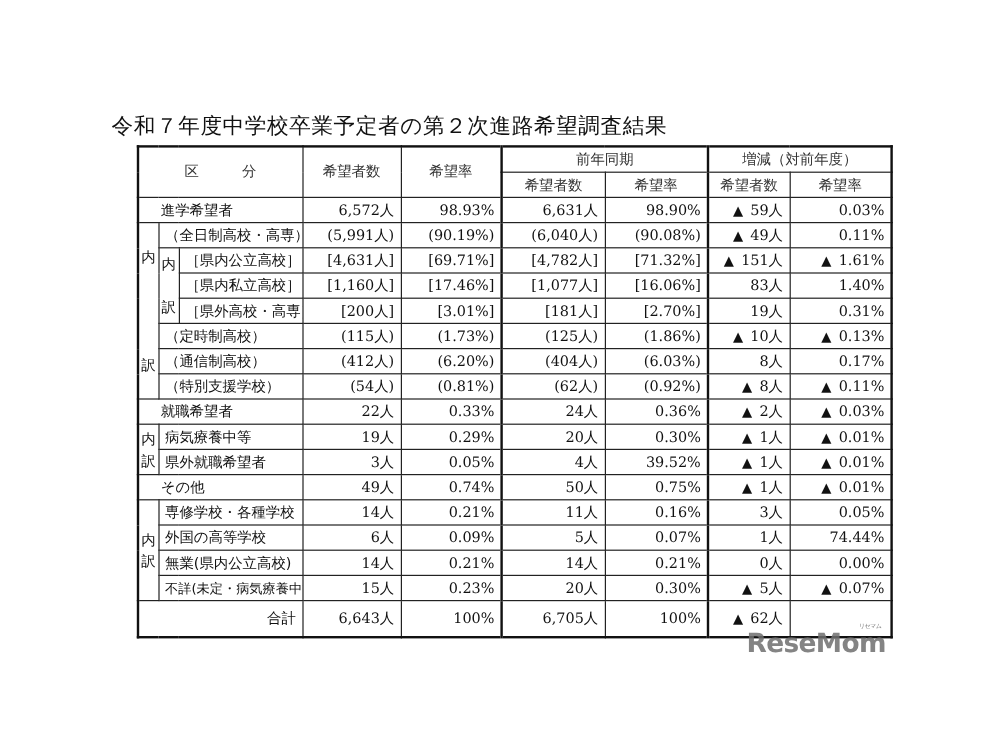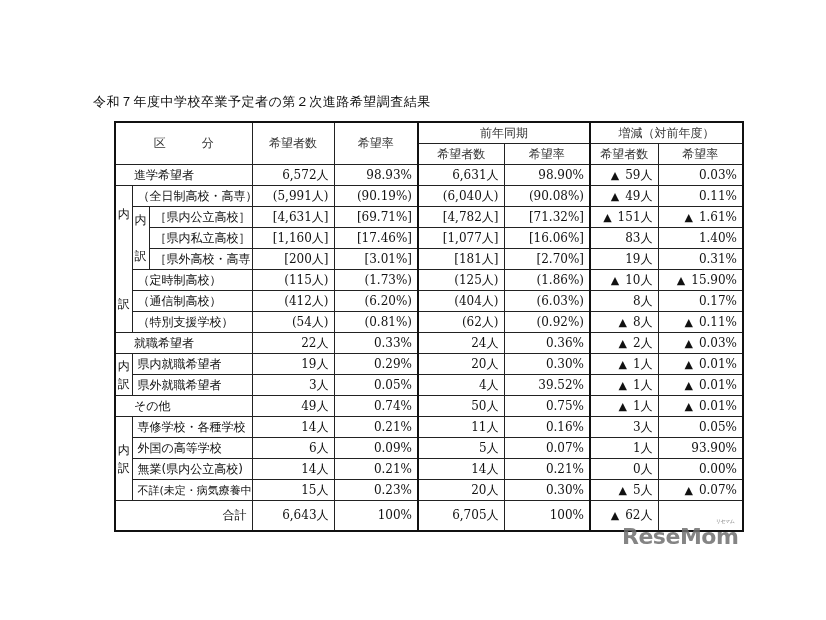--- a/index.html
+++ b/index.html
@@ -1,18 +1,18 @@
 <!DOCTYPE html>
 <html><head>
 <meta charset="utf-8">
 <style>
   html, body { margin: 0; padding: 0; background: #ffffff; }
   body { width: 826px; height: 620px; position: relative; overflow: hidden;
          font-family: "DejaVu Serif", "Liberation Serif", serif; color: #111; }
-  .title { position: absolute; left: 93px; top: 93px; font-size: 13px; letter-spacing: 0.5px;
+  .title { position: absolute; left: 93px; top: 93px; font-size: 18px; letter-spacing: 0.5px;
            font-family: "DejaVu Sans", "Liberation Sans", sans-serif; white-space: nowrap; }
   table.grid { position: absolute; left: 114px; top: 121px; width: 628px; border-collapse: collapse;
                table-layout: fixed; border: 2px solid #111; }
   table.grid td, table.grid th { border: 1px solid #222; padding: 0 5px; height: 20px;
                font-weight: normal; font-size: 12px; white-space: nowrap; overflow: hidden; }
   .hdr th { text-align: center; font-family: "DejaVu Sans", "Liberation Sans", sans-serif; font-size: 11px; color: #333; }
   .num { text-align: right; }
   .big td { font-size: 14px; height: 23px; }
   .big .lbl { font-size: 12px; }
   .lbl { text-align: left; font-family: "DejaVu Sans", "Liberation Sans", sans-serif; font-size: 11px; }
@@ -113,21 +113,21 @@
     <td class="num"><span>0.31%</span></td>
   </tr>
 
   <tr>
     <td colspan="2" class="lbl">（定時制高校）</td>
     <td class="num">(115人)</td>
     <td class="num thickCol">(1.73%)</td>
     <td class="num">(125人)</td>
     <td class="num thickCol">(1.86%)</td>
     <td class="num"><span class="tri">▲</span><span>10人</span></td>
-    <td class="num"><span class="tri">▲</span><span>15.90%</span></td>
+    <td class="num"><span class="tri">▲</span><span>0.13%</span></td>
   </tr>
 
   <tr>
     <td colspan="2" class="lbl">（通信制高校）</td>
     <td class="num">(412人)</td>
     <td class="num thickCol">(6.20%)</td>
     <td class="num">(404人)</td>
     <td class="num thickCol">(6.03%)</td>
     <td class="num"><span>8人</span></td>
     <td class="num"><span>0.17%</span></td>
@@ -148,21 +148,21 @@
     <td class="num">22人</td>
     <td class="num thickCol">0.33%</td>
     <td class="num">24人</td>
     <td class="num thickCol">0.36%</td>
     <td class="num"><span class="tri">▲</span><span>2人</span></td>
     <td class="num"><span class="tri">▲</span><span>0.03%</span></td>
   </tr>
 
   <tr>
     <td rowspan="2" class="side"><span>内</span><br><span>訳</span></td>
-    <td colspan="2" class="lbl">県内就職希望者</td>
+    <td colspan="2" class="lbl">病気療養中等</td>
     <td class="num">19人</td>
     <td class="num thickCol">0.29%</td>
     <td class="num">20人</td>
     <td class="num thickCol">0.30%</td>
     <td class="num"><span class="tri">▲</span><span>1人</span></td>
     <td class="num"><span class="tri">▲</span><span>0.01%</span></td>
   </tr>
 
   <tr>
     <td colspan="2" class="lbl">県外就職希望者</td>
@@ -195,21 +195,21 @@
     <td class="num"><span>0.05%</span></td>
   </tr>
 
   <tr>
     <td colspan="2" class="lbl">外国の高等学校</td>
     <td class="num">6人</td>
     <td class="num thickCol">0.09%</td>
     <td class="num">5人</td>
     <td class="num thickCol">0.07%</td>
     <td class="num"><span>1人</span></td>
-    <td class="num"><span>93.90%</span></td>
+    <td class="num"><span>74.44%</span></td>
   </tr>
 
   <tr>
     <td colspan="2" class="lbl">無業(県内公立高校)</td>
     <td class="num">14人</td>
     <td class="num thickCol">0.21%</td>
     <td class="num">14人</td>
     <td class="num thickCol">0.21%</td>
     <td class="num"><span>0人</span></td>
     <td class="num"><span>0.00%</span></td>

